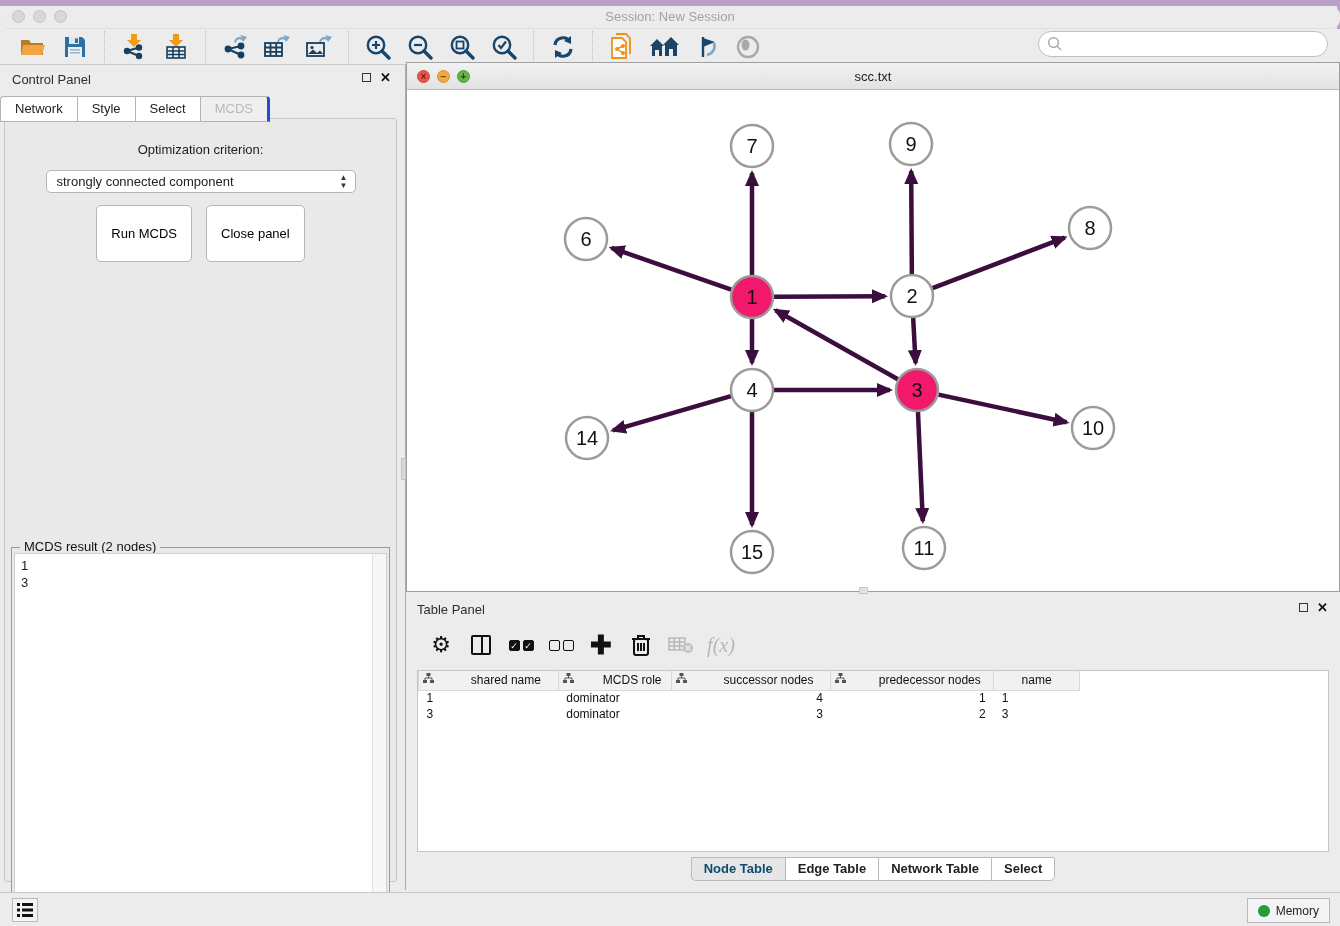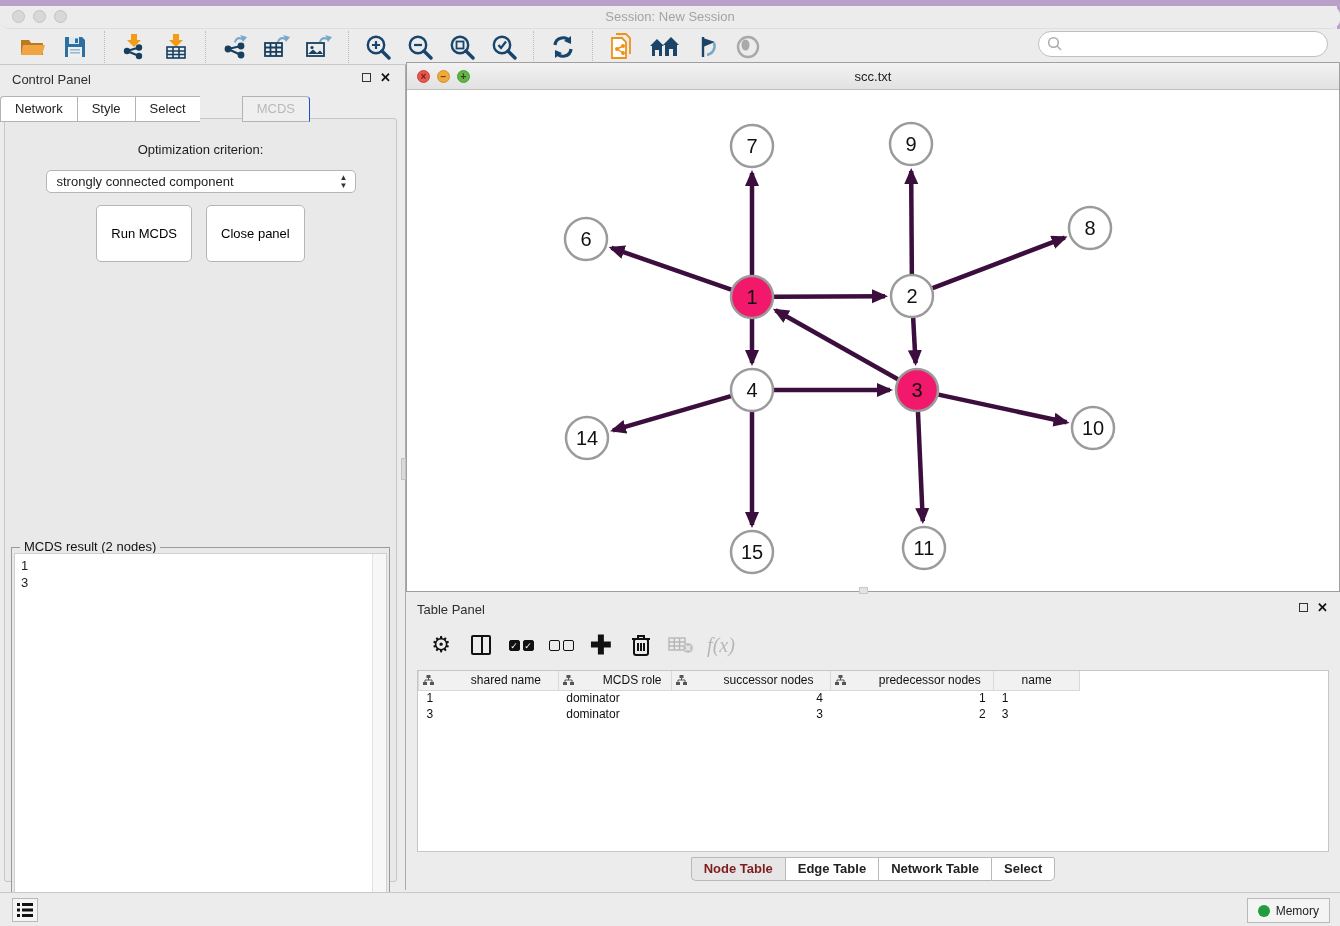--- a/index.html
+++ b/index.html
@@ -25,21 +25,21 @@
   
   .control-panel { position:absolute; left:0; top:65px; width:401px; height:825px; background:#ececec; }
   .panel-header { position:relative; height:28px; }
   .panel-title { position:absolute; left:12px; top:7px; font-size:13px; color:#2e2e2e; }
   .panel-btns { position:absolute; right:10px; top:7px; display:flex; gap:9px; align-items:center; }
   .float-box { width:9px; height:9px; border:1.5px solid #333; display:inline-block; cursor:pointer; }
   .close-x { font-weight:bold; font-size:13px; color:#111; line-height:11px; cursor:pointer; }
   .cp-tabs { position:absolute; left:0; top:31px; width:100%; display:flex; justify-content:flex-start; z-index:3; }
   .cp-tab { background:#fff; border:1px solid #b3b3b3; border-right:none; padding:4px 14px 5px; font-size:13px; cursor:pointer; }
   .cp-tab:first-child { border-top-left-radius:4px; }
-  .cp-tab:last-child { border-right:1px solid #1d4ed8; border-top-right-radius:4px;margin-left:42px; }
+  .cp-tab:last-child { border-right:3px solid #1d4ed8; border-top-right-radius:4px; }
   .cp-tab.selected { background:#efefef; color:#b9b9b9; }
   .cp-content { position:absolute; left:4px; top:53px; width:393px; height:764px; background:#e9e9e9; border:1px solid #c6c6c6; border-radius:3px; }
   .opt-label { text-align:center; margin-top:23px; font-size:13px; color:#1d1d1d; }
   .combo { position:relative; margin:13px auto 0; width:310px; height:23px; background:#fff; border:1px solid #b5b5b5; border-radius:5px; padding:3px 24px 4px 10px; font-size:13px; cursor:pointer; white-space:nowrap; }
   .combo-arrows { position:absolute; right:7px; top:3px; font-size:8px; line-height:8px; color:#333; text-align:center; }
   .cp-buttons { display:flex; justify-content:center; gap:14px; margin-top:12px; }
   .btn { background:#fff; border:1px solid #b5b5b5; border-radius:5px; padding:20px 14px; font-size:13px; cursor:pointer; }
   .result-group { position:absolute; left:6px; top:428px; width:379px; height:382px; border:1px solid #9a9a9a; background:#e9e9e9; }
   .result-legend { position:absolute; left:8px; top:-9px; background:#e9e9e9; padding:0 4px; font-size:13px; color:#111; }
   .result-area { position:absolute; left:2px; top:5px; right:2px; bottom:2px; background:#fff; border:1px solid #d0d0d0; font-size:13px; line-height:17px; padding:3px 0 0 6px; }
@@ -67,29 +67,29 @@
   .cols-glyph { width:20px; height:20px; border:2px solid #111; border-radius:2px; position:relative; }
   .cols-glyph::after { content:""; position:absolute; left:8px; top:0; width:2px; height:16px; background:#111; }
   .cb-pair { display:flex; gap:3px; }
   .cb { width:11px; height:11px; border:1.5px solid #111; border-radius:2px; font-size:9px; line-height:10px; text-align:center; }
   .cb.checked { background:#111; color:#fff; }
   .plus-glyph { font-size:26px; font-weight:bold; color:#111; line-height:22px; }
   .fx-glyph { font-family:"Liberation Serif", serif; font-style:italic; font-size:20px; color:#555; }
   .tp-table { position:absolute; left:11px; top:75px; width:912px; height:182px; background:#fff; border:1px solid #c6c6c6; }
   table.data { border-collapse:collapse; font-size:12px; width:662px; }
   table.data th { background:#f1f1f1; border:1px solid #d8d8d8; border-top:none; font-weight:normal; height:19px; padding:0 4px; position:relative; }
-  table.data th .th-inner { display:flex; align-items:center; gap:24px; justify-content:flex-start; }
+  table.data th .th-inner { display:flex; gap:24px; justify-content:flex-start; }
   table.data th .th-label { flex:1; text-align:center; font-size:12px; color:#111; }
   table.data td { height:16px; padding:0 8px; font-size:12px; color:#111; }
   td.al { text-align:left; } td.ar { text-align:right; }
   .tp-tabs { position:absolute; left:0; right:0; top:262px; display:flex; justify-content:center; }
   .tp-tab { background:#fff; border:1px solid #b9b9b9; border-right:none; padding:3px 12px 4px; font-size:13px; font-weight:bold; cursor:pointer; }
   .tp-tab:first-child { border-bottom-left-radius:5px; border-top-left-radius:2px; }
   .tp-tab:last-child { border-right:1px solid #b9b9b9; border-bottom-right-radius:5px; border-top-right-radius:2px; }
-  .tp-tab.selected { background:#e6e6e6; color:#7f1d1d; }
+  .tp-tab.selected { background:#e6e6e6; color:#0c4a6e; }
   
   .status-bar { position:absolute; left:0; top:892px; width:1340px; height:34px; background:#ececec; border-top:1px solid #c9c9c9; }
   .status-left-btn { position:absolute; left:12px; top:5px; width:26px; height:24px; background:#f4f4f4; border:1px solid #b9b9b9; display:flex; align-items:center; justify-content:center; cursor:pointer; }
   .memory-btn { position:absolute; right:10px; top:5px; height:25px; background:#f4f4f4; border:1px solid #b9b9b9; display:flex; align-items:center; gap:6px; padding:0 10px; font-size:12px; cursor:pointer; }
   .mem-dot { width:12px; height:12px; border-radius:50%; background:#1f9d3f; }
 </style>
 </head>
 <body>
 
 <div class="purple-top"></div>

